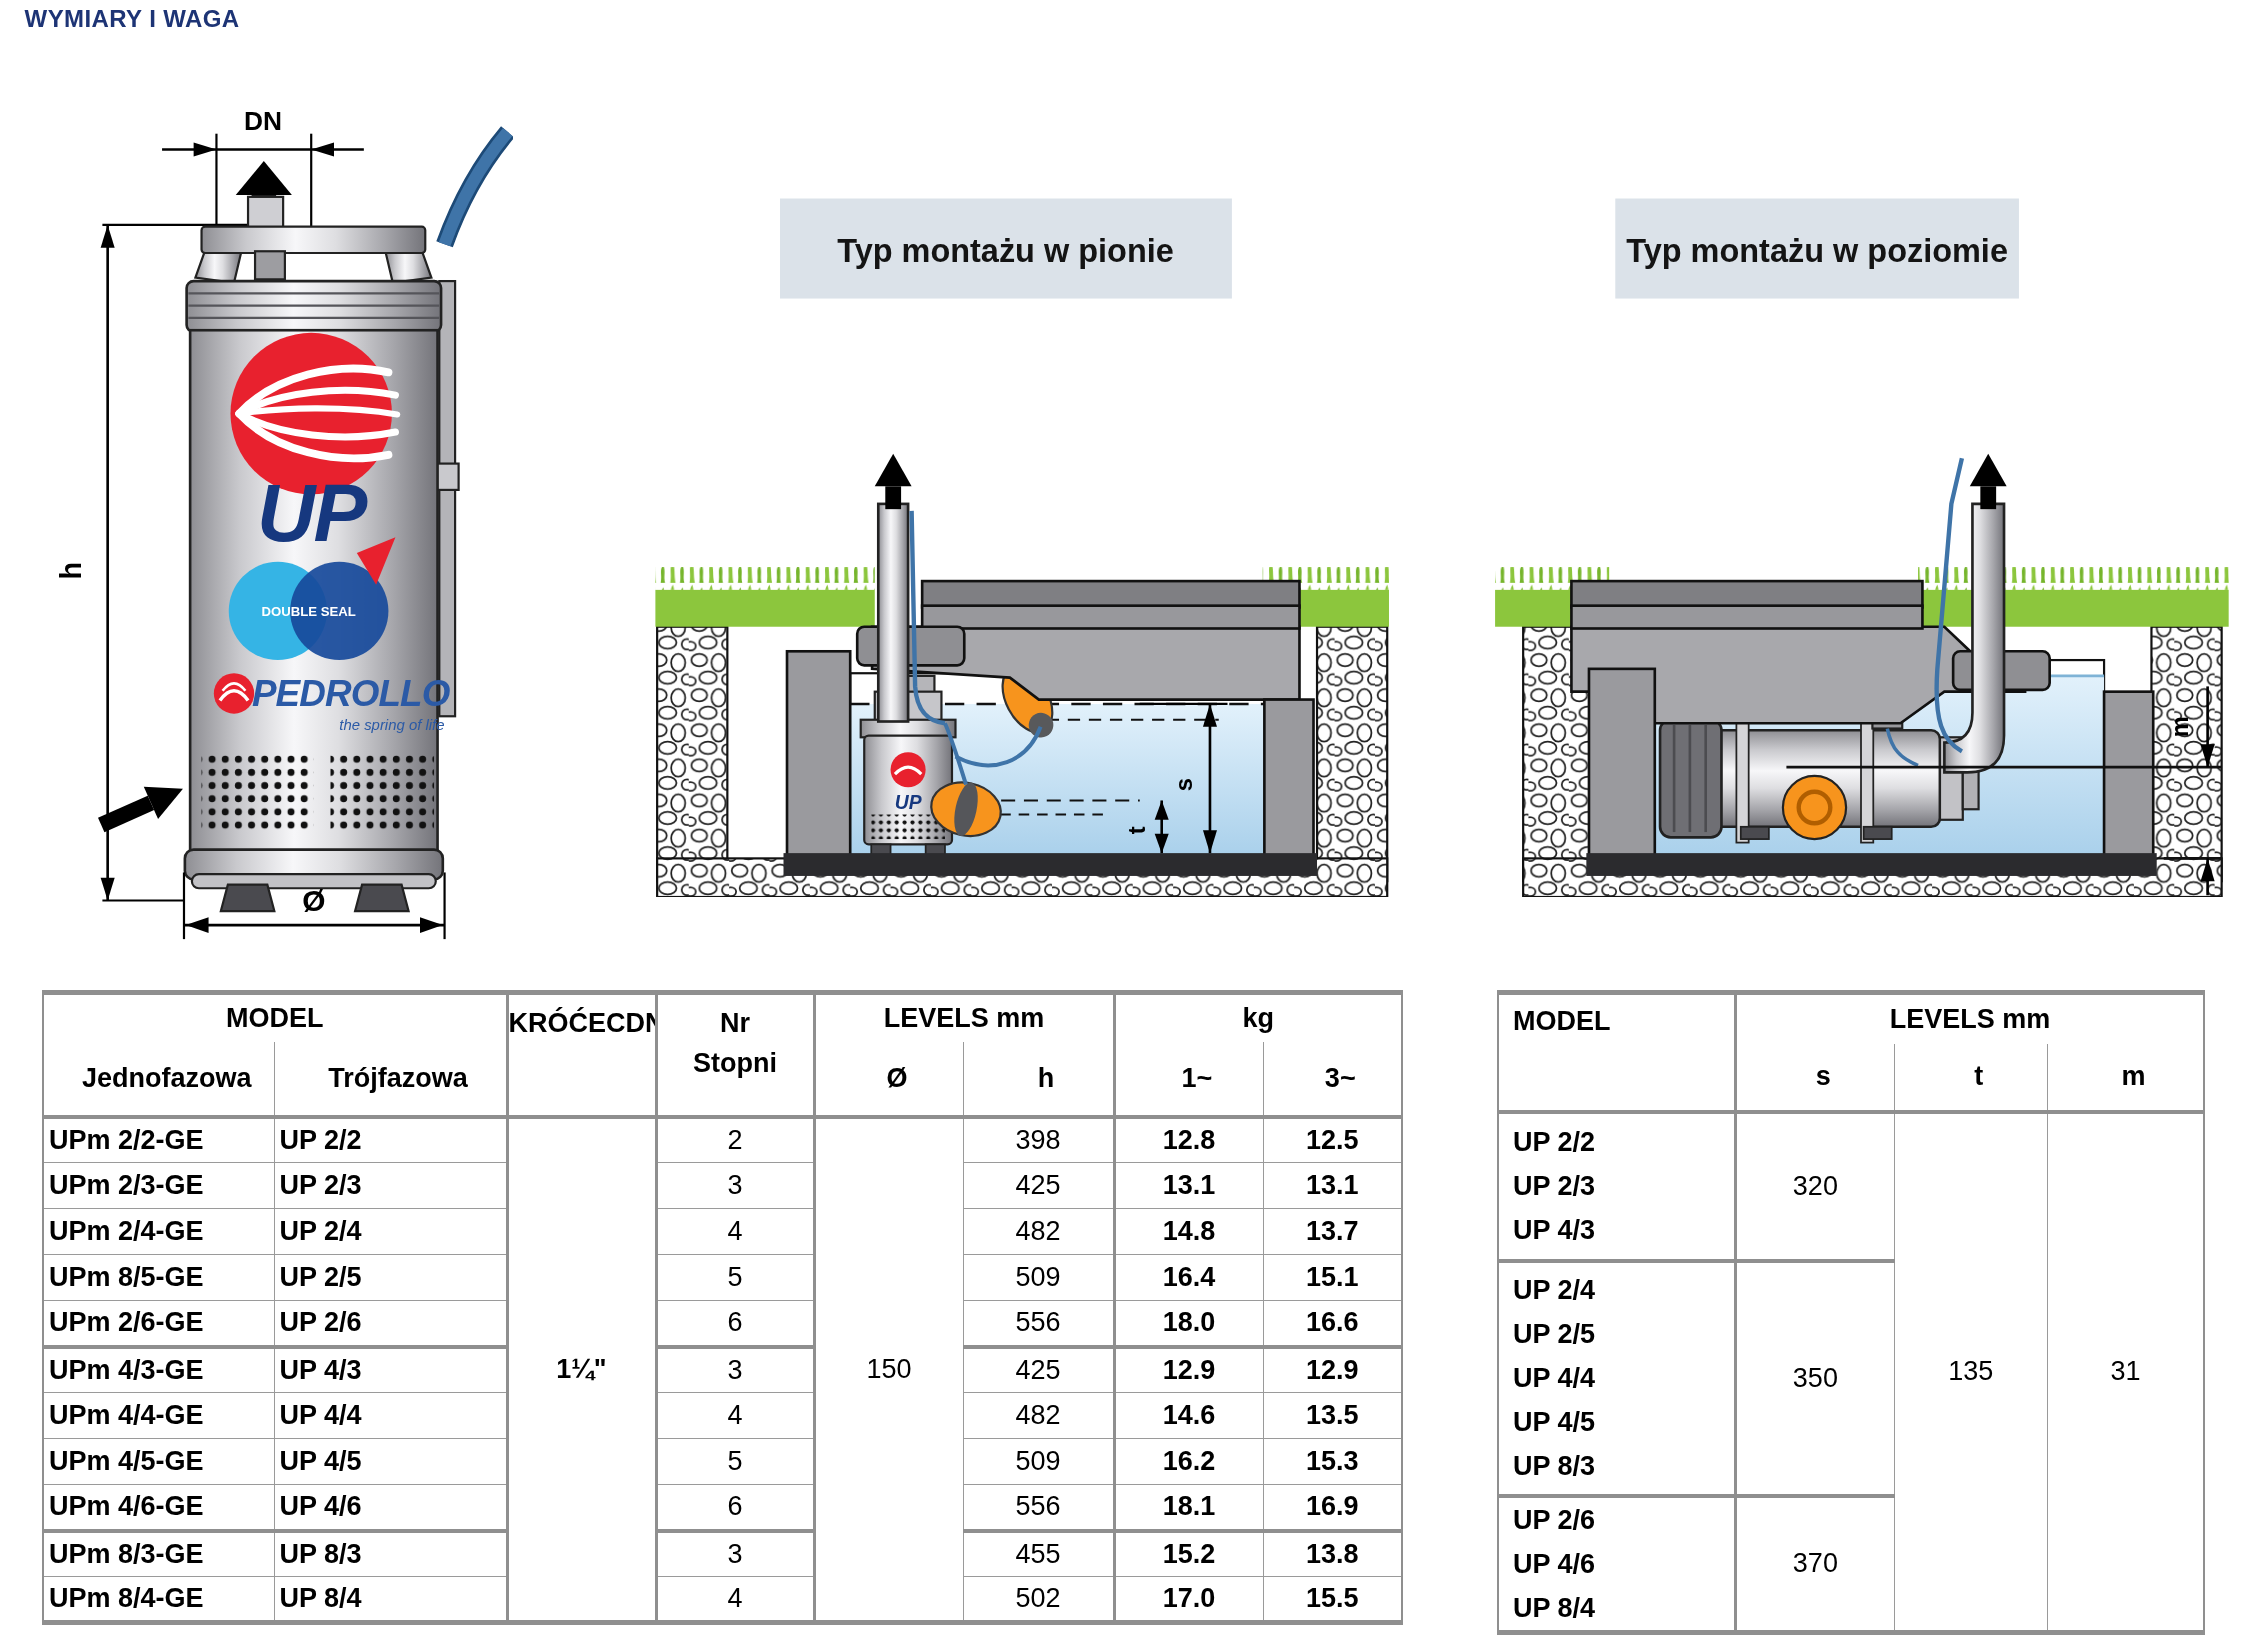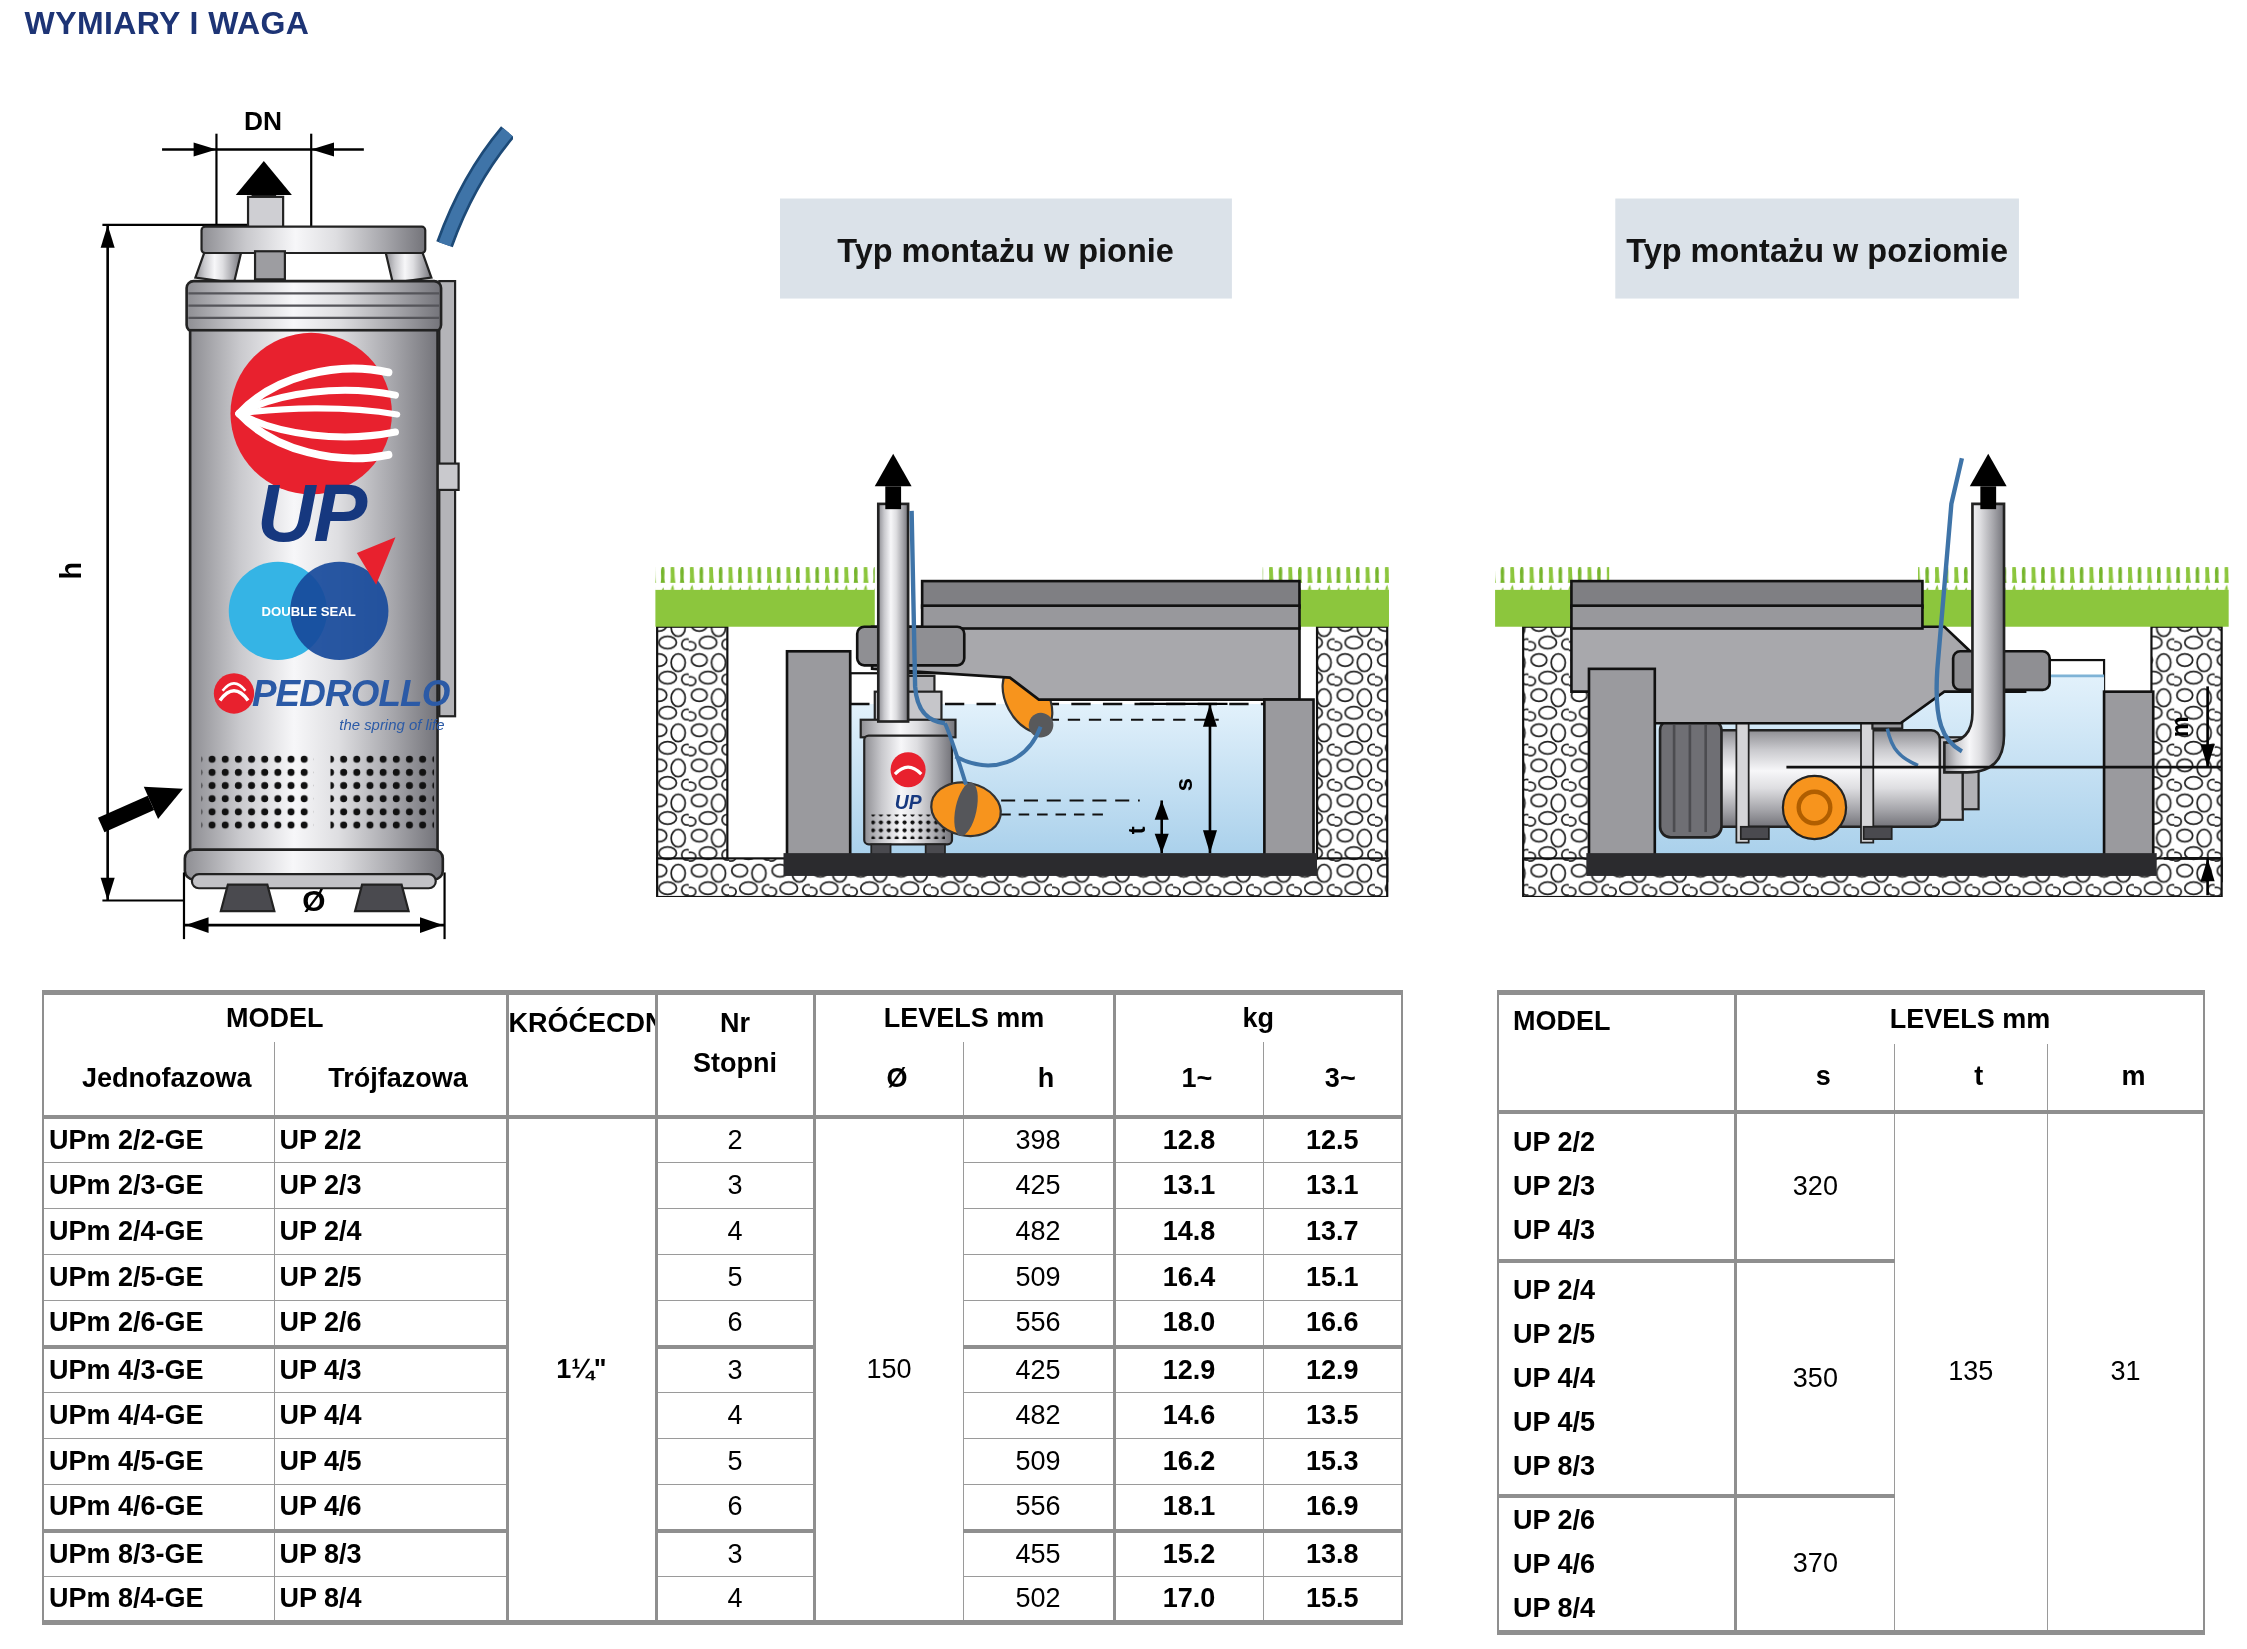--- a/index.html
+++ b/index.html
@@ -1,19 +1,19 @@
 <!DOCTYPE html>
 <html style="font-size:14px"><head>
 <meta charset="utf-8">
 <style>
   * { box-sizing: border-box; margin: 0; padding: 0; }
   html,body { background:#fff; }
   body { font-family: "Liberation Sans", sans-serif; }
   .page { position:relative; width:2247px; height:1649px; background:#fff; overflow:hidden; }
-  .page-title { position:absolute; left:24.6px; top:5.3px; font-size:32px; font-weight:800;
+  .page-title { position:absolute; left:24.6px; top:5.3px; font-size:24px; font-weight:800;
                 color:#1d3475; letter-spacing:0.4px; }
 
   svg text { font-family:"Liberation Sans", sans-serif; }
   .fig { position:absolute; }
   .fig-pump { left:48px; top:95px; }
   .fig-vert { left:648px; top:195px; }
   .fig-horz { left:1488px; top:195px; }
 
   
   table { border-collapse:collapse; table-layout:fixed; position:absolute; background:#fff;
@@ -378,21 +378,21 @@
       </tr>
       <tr>
         <td class="model">UPm 2/4-GE</td>
         <td class="model">UP 2/4</td>
         <td class="num">4</td>
         <td class="num">482</td>
         <td class="vt kg">14.8</td>
         <td class="kg">13.7</td>
       </tr>
       <tr>
-        <td class="model">UPm 2/5-GE</td>
+        <td class="model">UPm 8/5-GE</td>
         <td class="model">UP 2/5</td>
         <td class="num">5</td>
         <td class="num">509</td>
         <td class="vt kg">16.4</td>
         <td class="kg">15.1</td>
       </tr>
       <tr>
         <td class="model">UPm 2/6-GE</td>
         <td class="model">UP 2/6</td>
         <td class="num">6</td>

